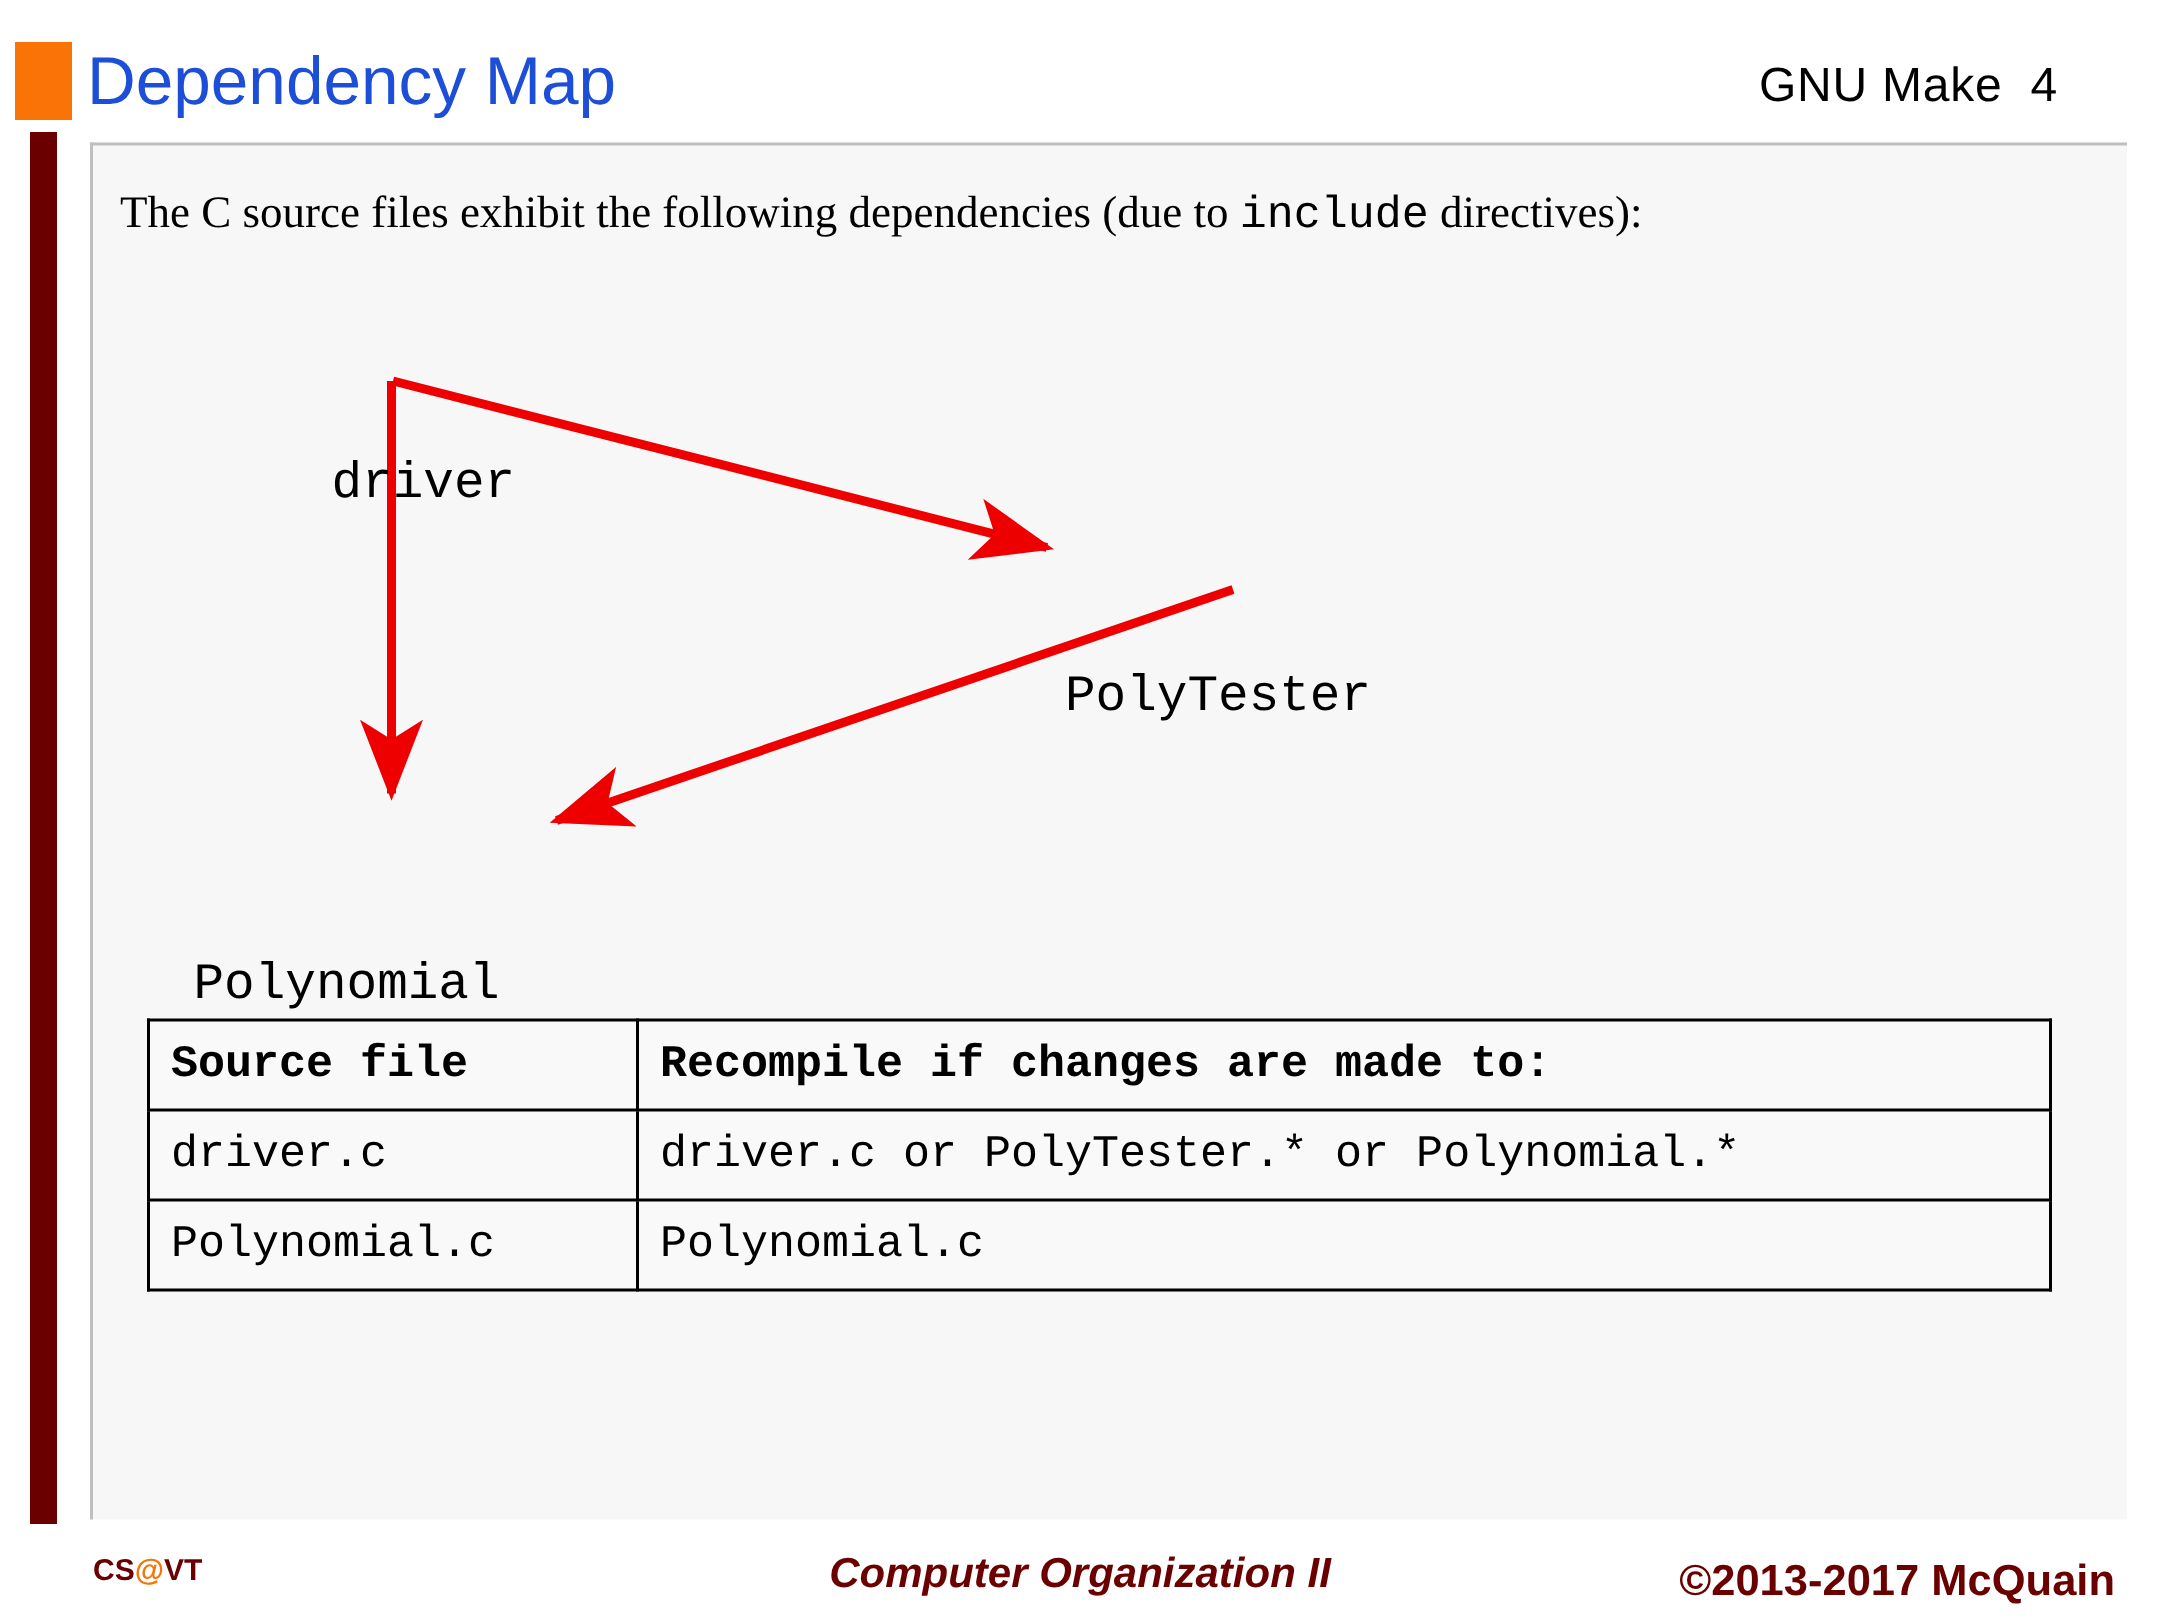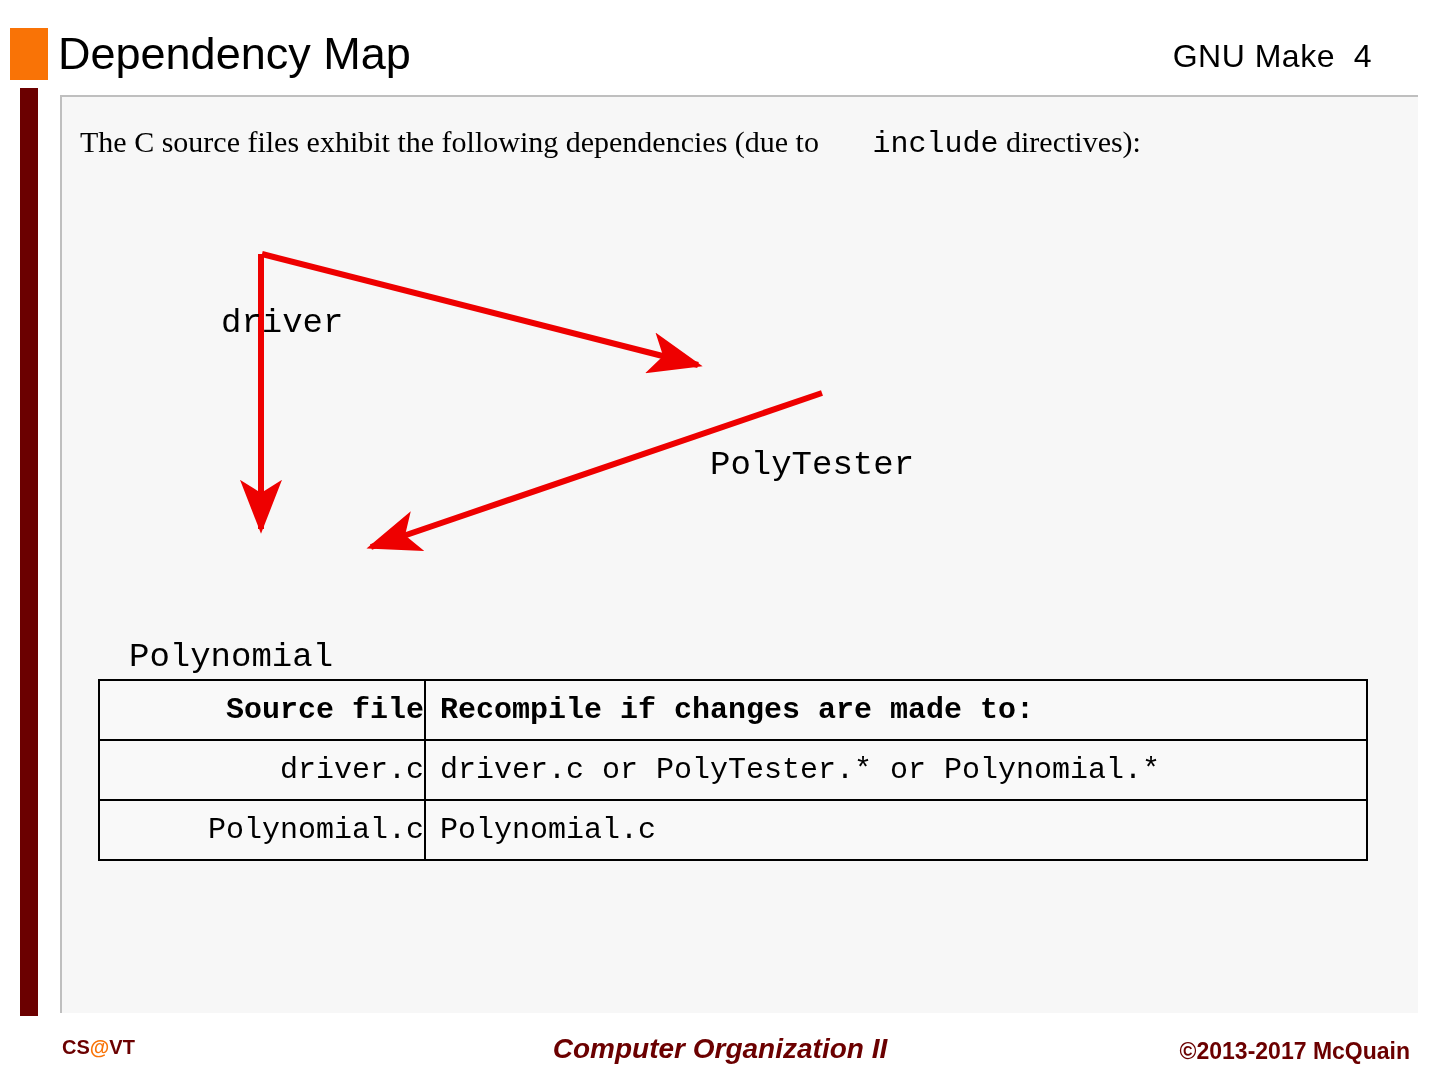--- a/index.html
+++ b/index.html
@@ -25,21 +25,21 @@
     height: 52px;
     background: #F97306;
   }
   #slide-title {
     position: absolute;
     left: 58px;
     top: 26px;
     font-family: "Liberation Sans", sans-serif;
     font-size: 45px;
     line-height: 56px;
-    color: #000000;
+    color: #1d4ed8;
     white-space: nowrap;
   }
   #header-right {
     position: absolute;
     right: 68px;
     top: 36px;
     font-family: "Liberation Sans", sans-serif;
     font-size: 32px;
     line-height: 40px;
     color: #000000;
@@ -78,21 +78,20 @@
     top: 26px;
     font-family: "Liberation Serif", serif;
     font-size: 30px;
     line-height: 38px;
     color: #000000;
     white-space: nowrap;
   }
   #intro-line .mono {
     font-family: "Liberation Mono", monospace;
     font-size: 30px;
-    margin-left: 46px;
   }
 
   
   #diagram {
     position: absolute;
     left: 0;
     top: 0;
     width: 1358px;
     height: 560px;
     pointer-events: none;
@@ -124,21 +123,21 @@
     font-family: "Liberation Mono", monospace;
     font-size: 30px;
     line-height: 34px;
     color: #000000;
     padding: 10px 0 10px 14px;
     height: 38px;
     vertical-align: middle;
     white-space: nowrap;
     overflow: hidden;
   }
-  #dep-table .col-src  { width: 310px; text-align: right; }
+  #dep-table .col-src  { width: 310px; }
   #dep-table tr.head td {
     font-weight: bold;
   }
 
   
   .footer-item {
     position: absolute;
     font-family: "Liberation Sans", sans-serif;
     font-weight: bold;
     color: #6B0000;
@@ -154,21 +153,21 @@
     left: 0;
     right: 0;
     top: 1033px;
     text-align: center;
     font-size: 28px;
     font-style: italic;
   }
   #footer-right {
     right: 30px;
     top: 1038px;
-    font-size: 23px;
+    font-size: 29px;
   }
 </style>
 </head>
 <body>
 
 <div id="slide">
 
   <div id="orange-square"></div>
 
   <div id="slide-title">Dependency Map</div>

